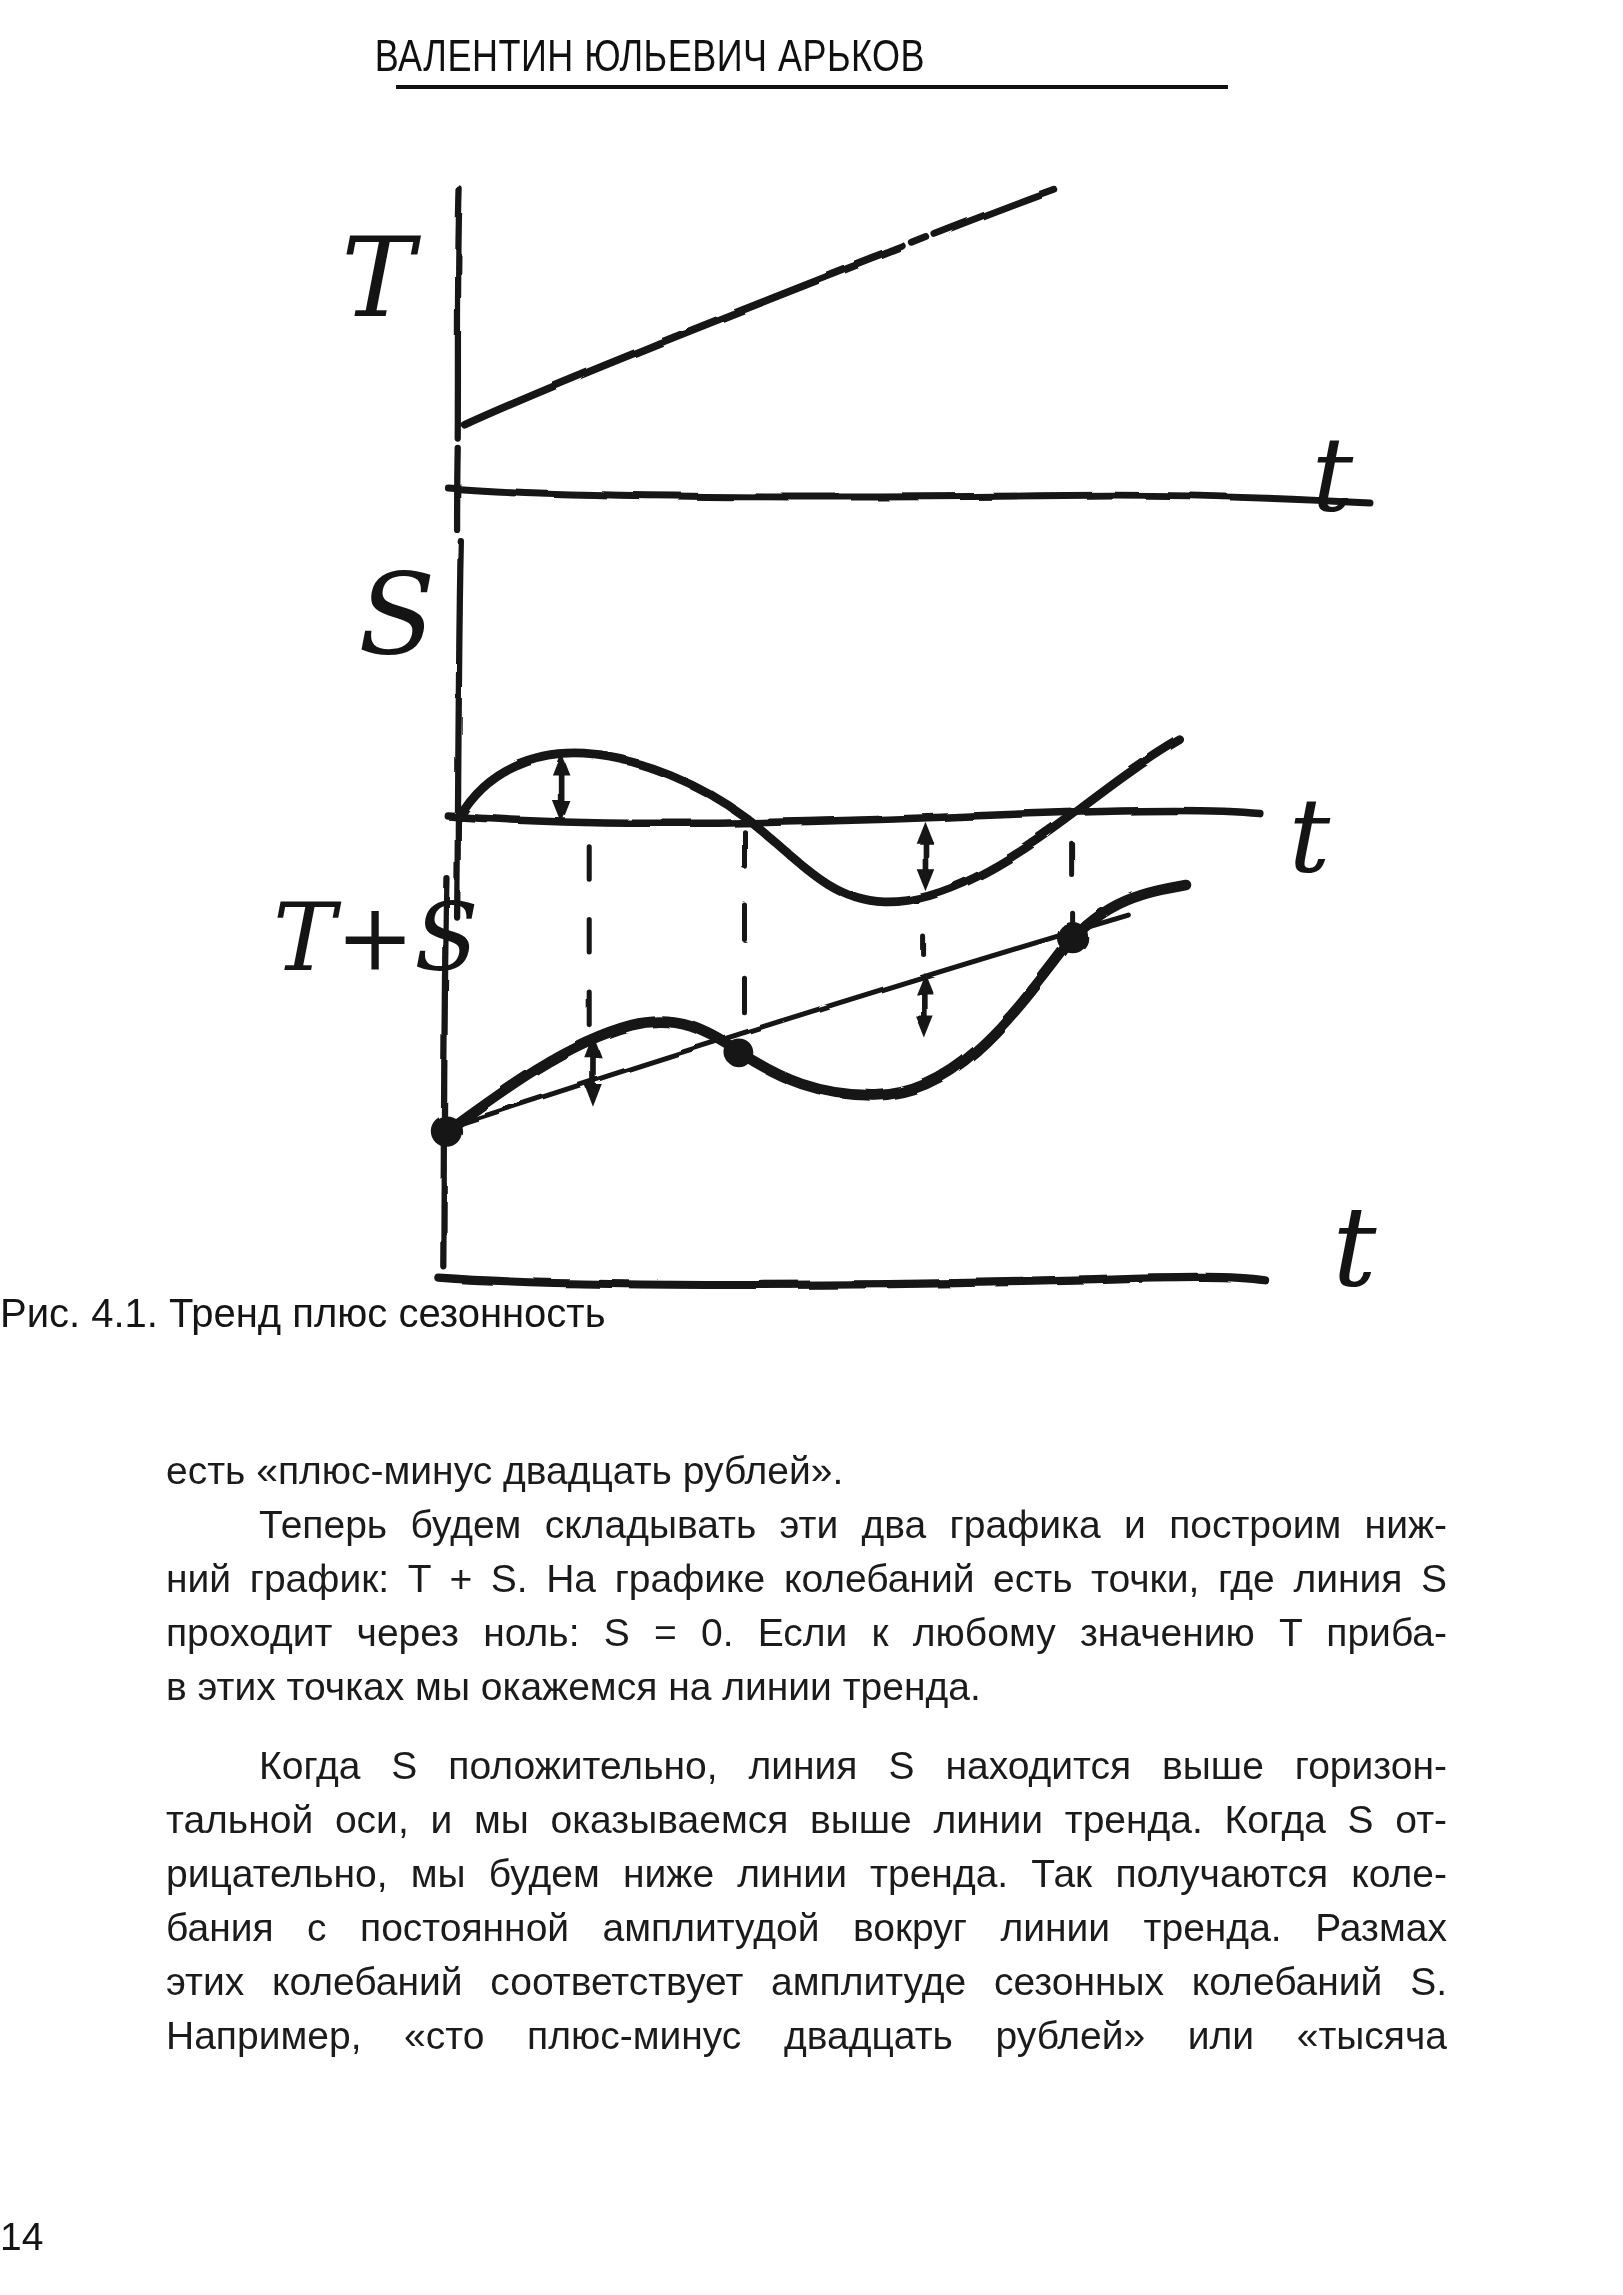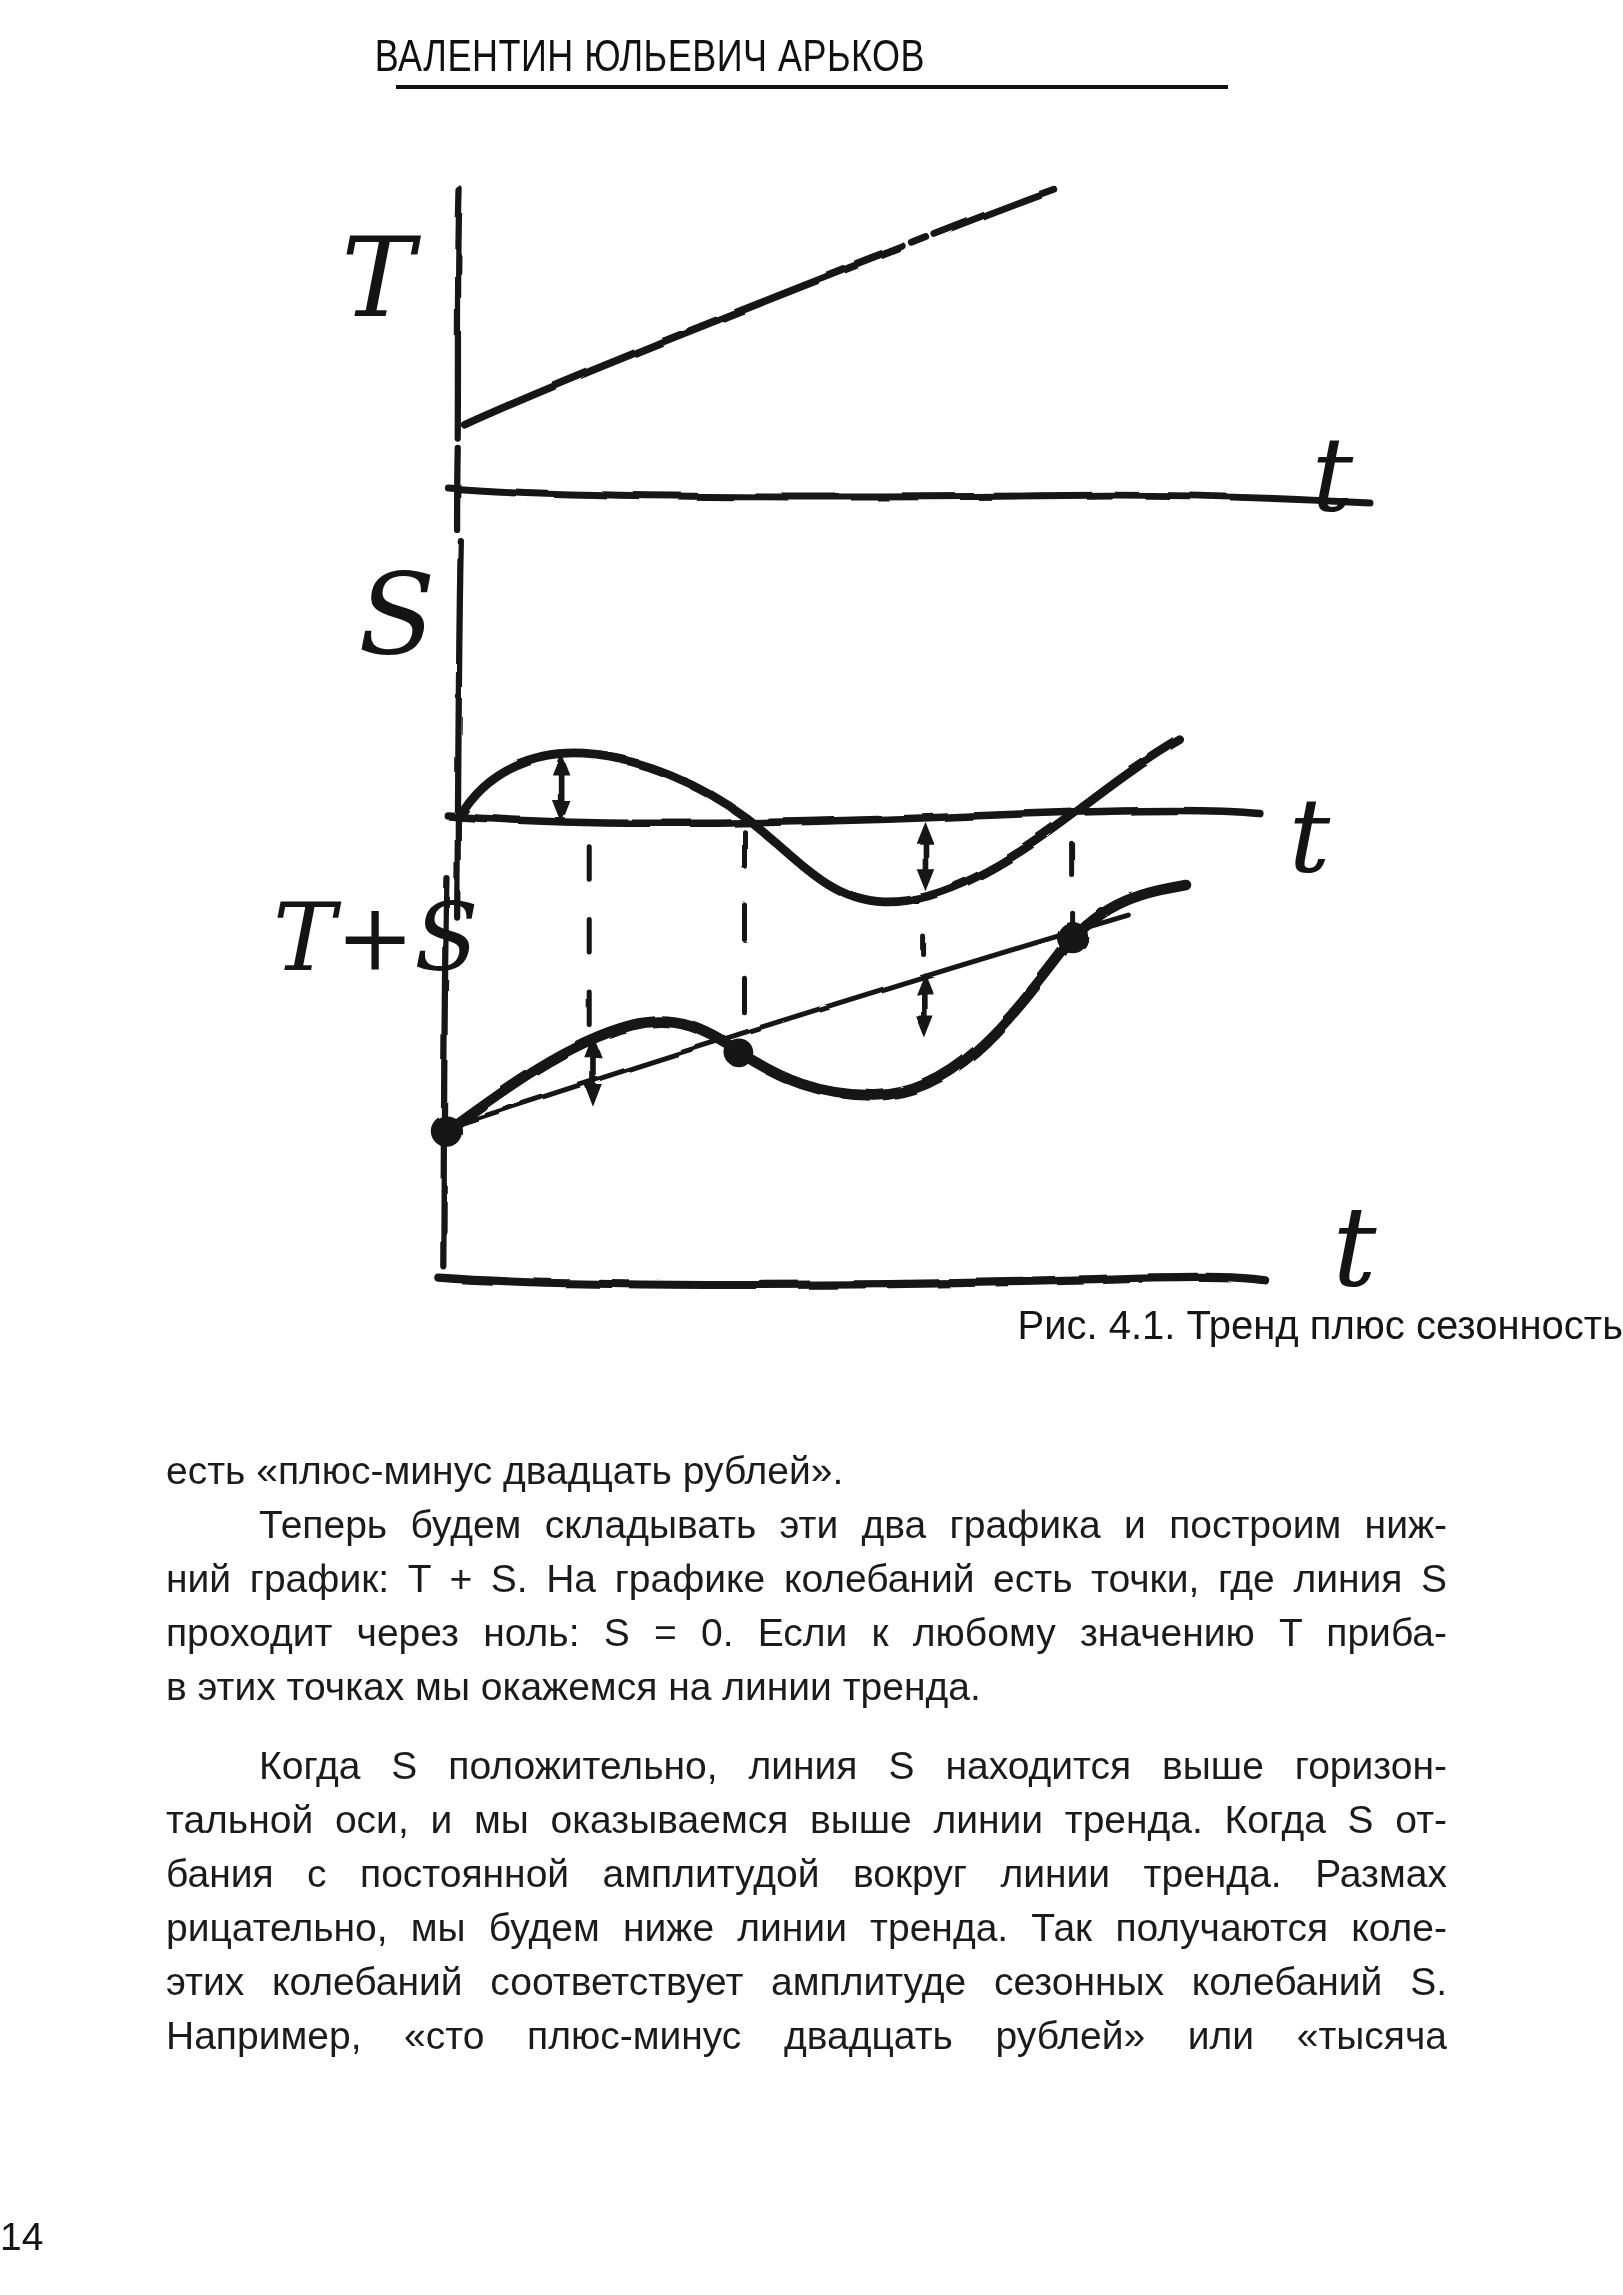--- a/index.html
+++ b/index.html
@@ -14,22 +14,22 @@
     letter-spacing:0.6px; transform:scaleX(0.80); transform-origin:center;
     white-space:nowrap; color:#101010;
   }
   .hdr-rule { position:absolute; left:396px; top:85px; width:832px; height:3.8px; background:#111; }
   
   .fig-svg { position:absolute; left:0; top:0; width:1623px; height:1378px; }
   .stroke { fill:none; stroke:#141414; stroke-linecap:round; stroke-linejoin:round; }
   .fill   { fill:#141414; stroke:none; }
   .axis-label { font-family:"DejaVu Serif", serif; font-style:italic; fill:#141414; }
   
-  .caption { position:absolute; left:0; top:1291px; width:1623px; text-align:right;
-             font-size:40px; line-height:44px; color:#151515;margin-top:12px; }
+  .caption { position:absolute; left:0; top:1291px; width:1623px; text-align:left;
+             font-size:40px; line-height:44px; color:#151515; }
   
   .bodytext { position:absolute; left:166px; top:1444px; width:1281px; }
   .line { height:54px; line-height:54px; font-size:39px; color:#1b1b1b;
           text-align:justify; text-align-last:justify; white-space:normal; }
   .line.unjust { text-align:right; text-align-last:left; }
   .line.indent { text-indent:93px; }
   .para.gap { margin-top:25px; }
   
   .pageno { position:absolute; left:0; top:2217px; width:1623px; text-align:left;
             font-size:39px; line-height:39px; color:#141414; }
@@ -113,22 +113,22 @@
     </div>
     <div class="para">
       <div class="line indent">Теперь будем складывать эти два графика и построим ниж-</div>
       <div class="line">ний график: T + S. На графике колебаний есть точки, где линия S</div>
       <div class="line">проходит через ноль: S = 0. Если к любому значению T приба-</div>
       <div class="line unjust">в этих точках мы окажемся на линии тренда.</div>
     </div>
     <div class="para gap">
       <div class="line indent">Когда S положительно, линия S находится выше горизон-</div>
       <div class="line">тальной оси, и мы оказываемся выше линии тренда. Когда S от-</div>
+      <div class="line">рицательно, мы будем ниже линии тренда. Так получаются коле-</div>
       <div class="line">бания с постоянной амплитудой вокруг линии тренда. Размах</div>
-      <div class="line">рицательно, мы будем ниже линии тренда. Так получаются коле-</div>
       <div class="line">этих колебаний соответствует амплитуде сезонных колебаний S.</div>
       <div class="line">Например, «сто плюс-минус двадцать рублей» или «тысяча</div>
     </div>
   </main>
 
   <div class="pageno">14</div>
 
 </div>
 
 

